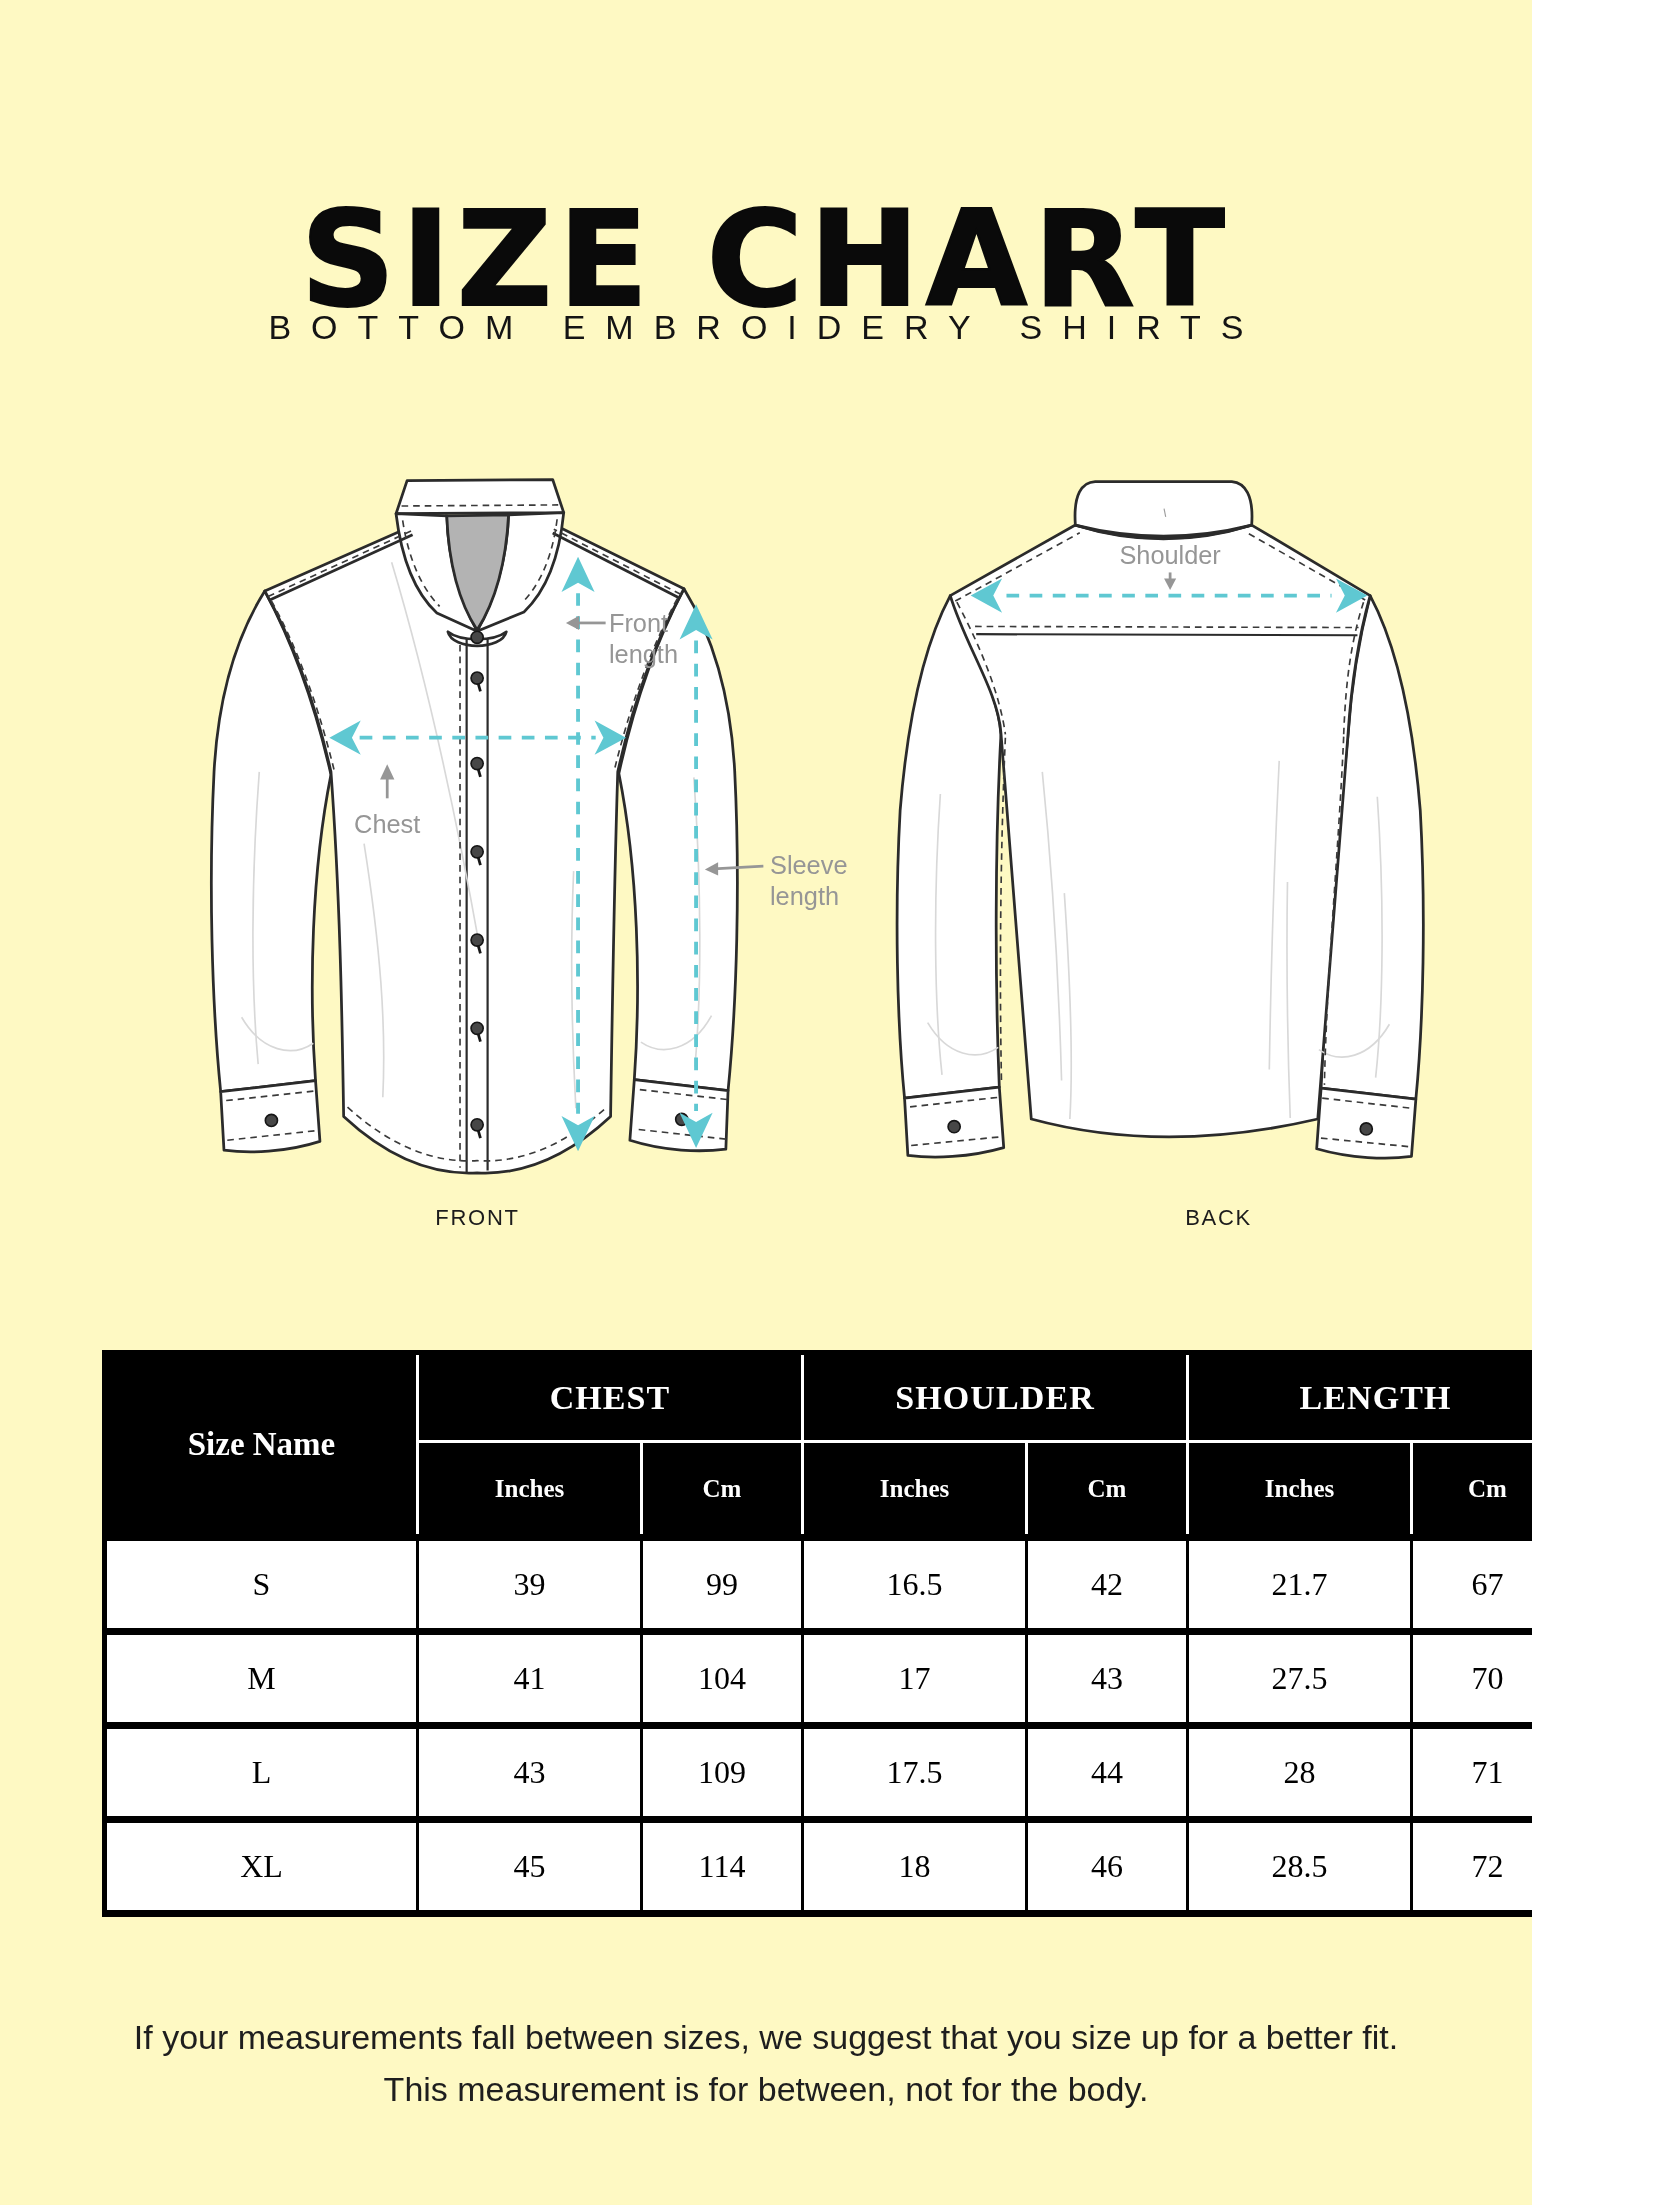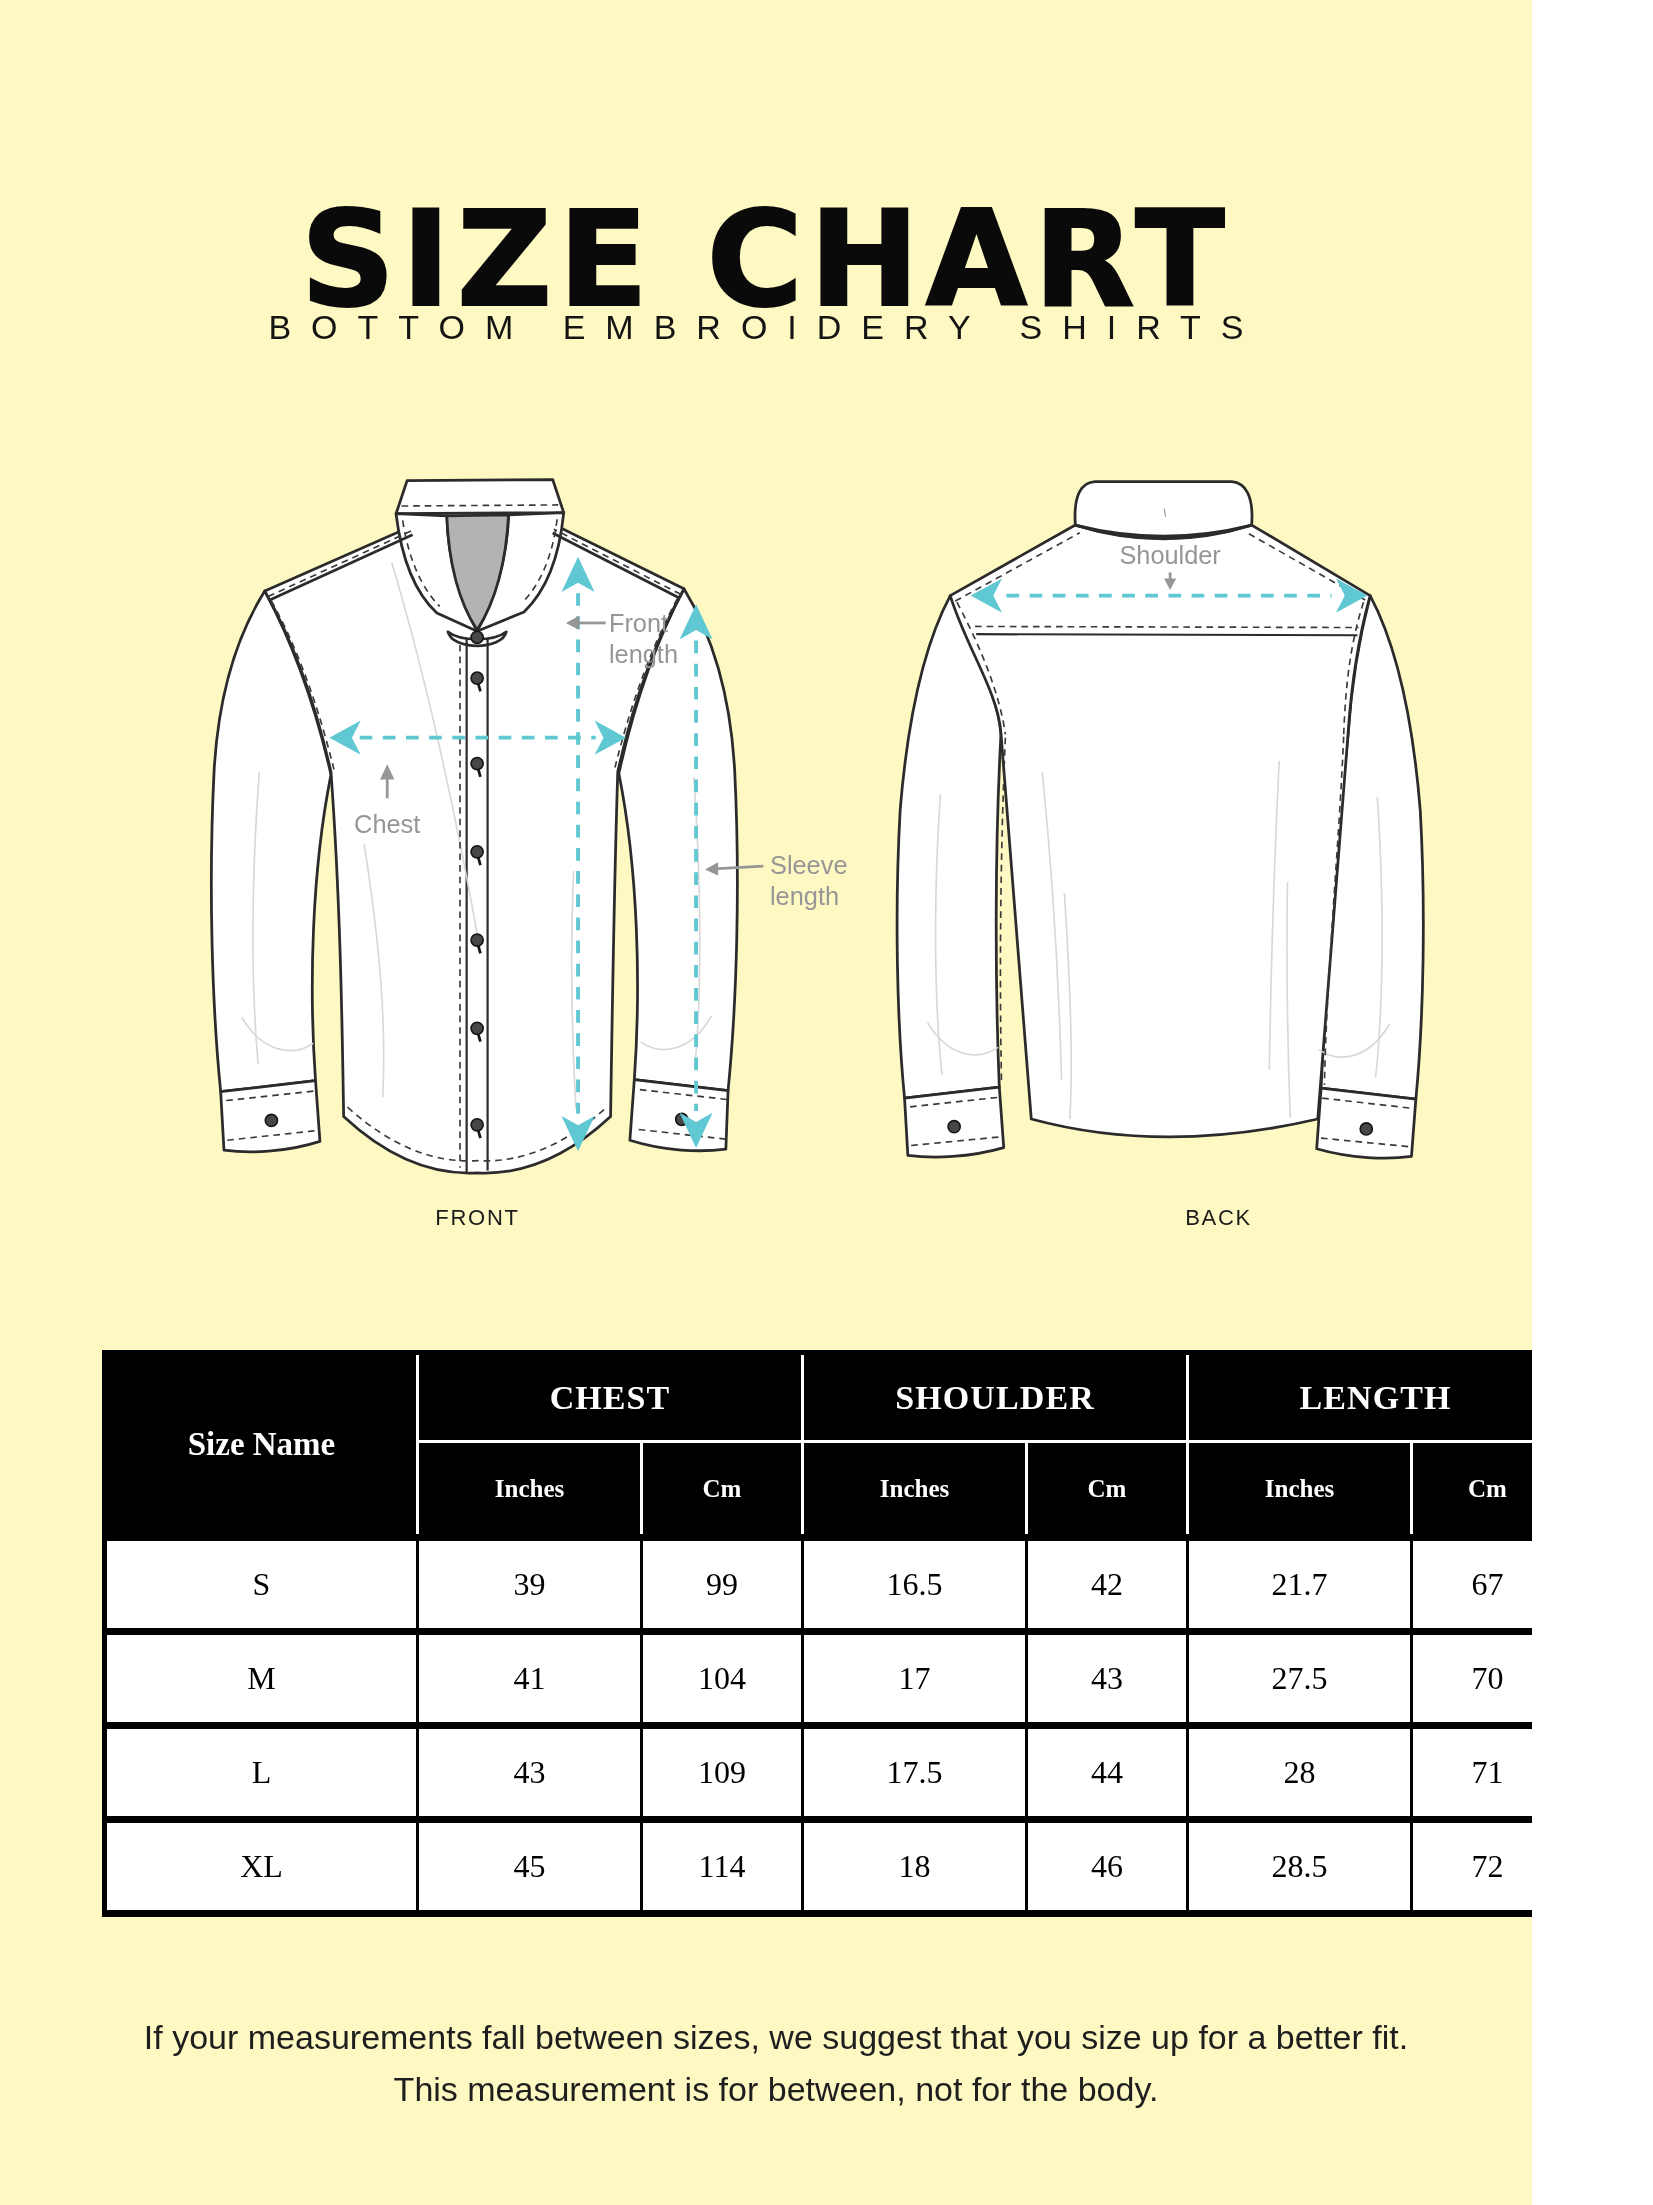--- a/index.html
+++ b/index.html
@@ -31,21 +31,21 @@
                  font-weight:bold;text-align:center;vertical-align:middle;}
   #size-table .group-th{font-size:34px;height:83px;letter-spacing:1.1px;}
   #size-table .unit-th{font-size:25px;height:89px;}
   #size-table .size-th{font-size:33px;}
   #size-table td{border:3.3px solid #000;border-top-width:7.2px;border-bottom-width:7.2px;
                  background:#fff;color:#000;font-size:32px;text-align:center;
                  vertical-align:middle;height:85px;}
 
   
   .footer-note{position:absolute;top:2011px;left:0;width:100%;text-align:center;
-               font-size:34px;line-height:52px;color:#1e1e1e;margin-left:10px;}
+               font-size:34px;line-height:52px;color:#1e1e1e;}
   .footer-note p{margin:0;}
 </style>
 </head>
 <body>
 
 <div id="page">
 
   <h1 class="title">SIZE CHART</h1>
   <div class="subtitle">BOTTOM EMBROIDERY SHIRTS</div>
 

